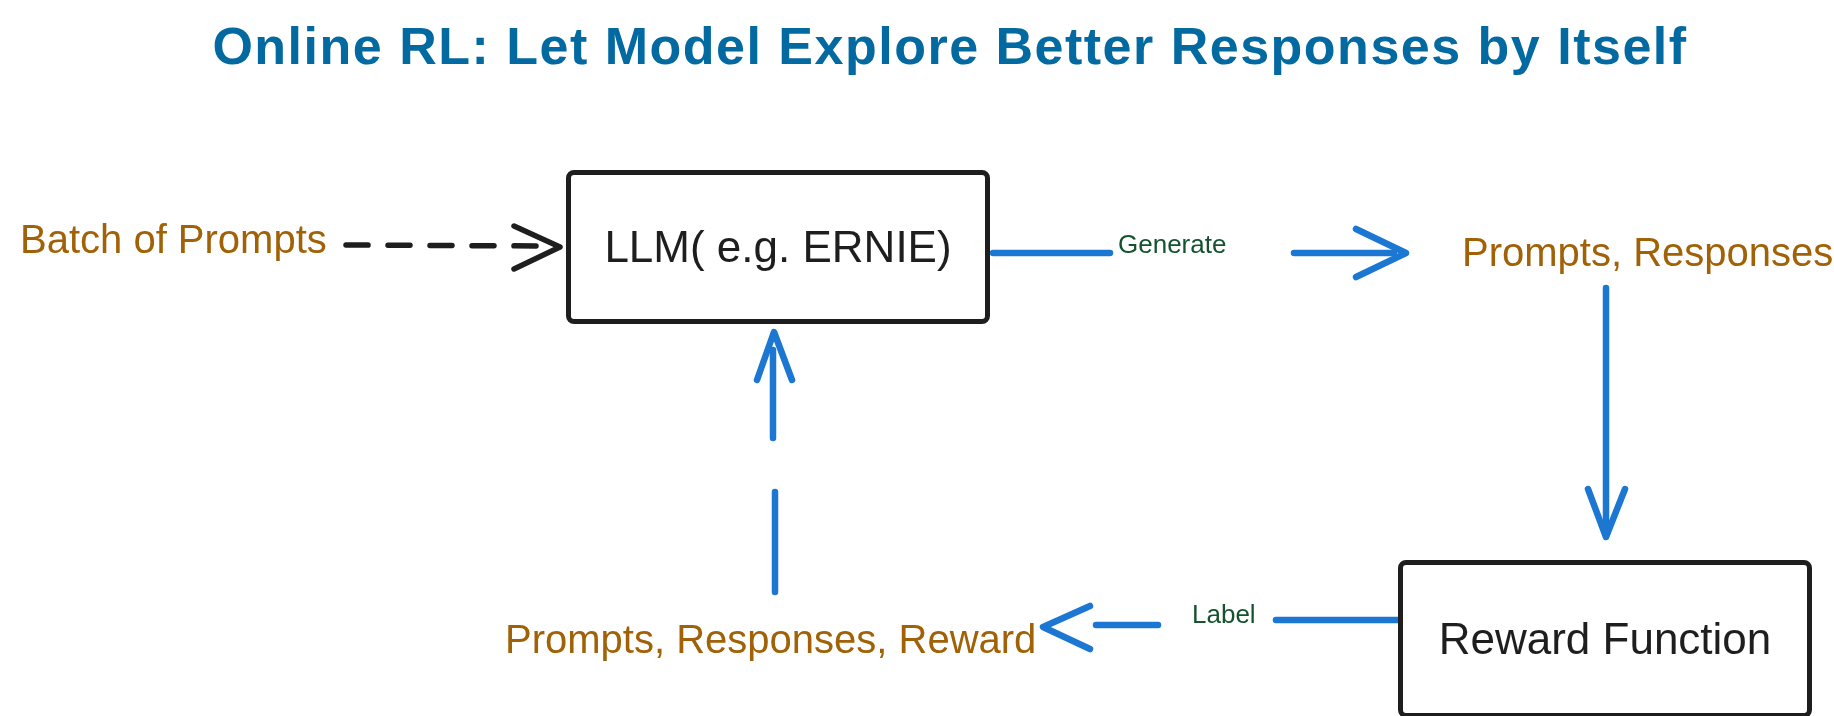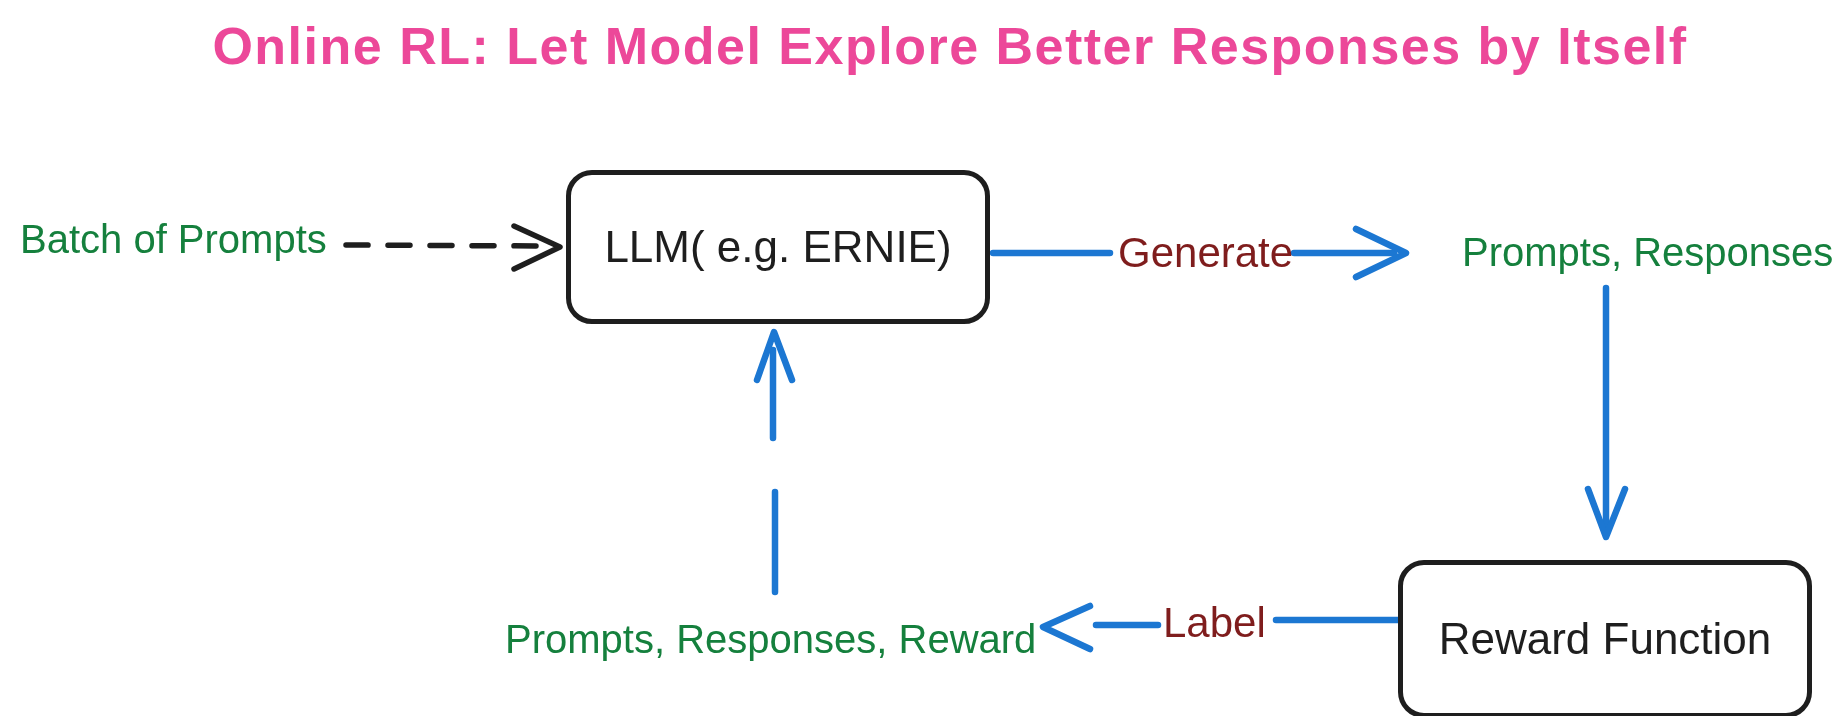--- a/index.html
+++ b/index.html
@@ -12,58 +12,58 @@
     font-family: "Liberation Sans", sans-serif;
     color: #1e1e1e;
   }
   .title {
     position: absolute;
     left: 100px; top: 16px; width: 1700px;
     text-align: center;
     font-size: 52px;
     font-weight: 700;
     letter-spacing: 1.5px;
-    color: #ec4899;
+    color: #0369a1;
     white-space: nowrap;
   }
   .arrows {
     position: absolute;
     left: 0; top: 0;
   }
   .node {
     position: absolute;
     border: 5px solid #1e1e1e;
-    border-radius: 26px;
+    border-radius: 8px;
     background: #ffffff;
     display: flex;
     align-items: center;
     justify-content: center;
     font-size: 44px;
     white-space: nowrap;
     box-sizing: border-box;
   }
   .node-llm    { left: 566px; top: 170px; width: 424px; height: 154px; }
   .node-reward { left: 1398px; top: 540px; width: 414px; height: 158px; margin-top: 20px; }
   .t-label {
     position: absolute;
     font-size: 40px;
     white-space: nowrap;
-    color: #15803d;
+    color: #a16207;
   }
   .lbl-batch { left: 20px;   top: 217px; }
   .lbl-pr    { left: 1462px; top: 230px; }
   .lbl-ppr   { left: 505px;  top: 617px; }
   .e-label {
     position: absolute;
-    font-size: 42px;
+    font-size: 26px;
     white-space: nowrap;
-    color: #7f1d1d;
+    color: #14532d;
   }
   .lbl-generate { left: 1118px; top: 229px; }
-  .lbl-label    { left: 1163px; top: 599px; }
+  .lbl-label    { left: 1192px; top: 599px; }
   .lbl-update   { left: 708px;  top: 436px; }
 </style>
 </head>
 <body>
 
 <div class="canvas">
 
   <div class="title">Online RL: Let Model Explore Better Responses by Itself</div>
 
   <svg class="arrows" width="1834" height="716" viewBox="0 0 1834 716" fill="none">

